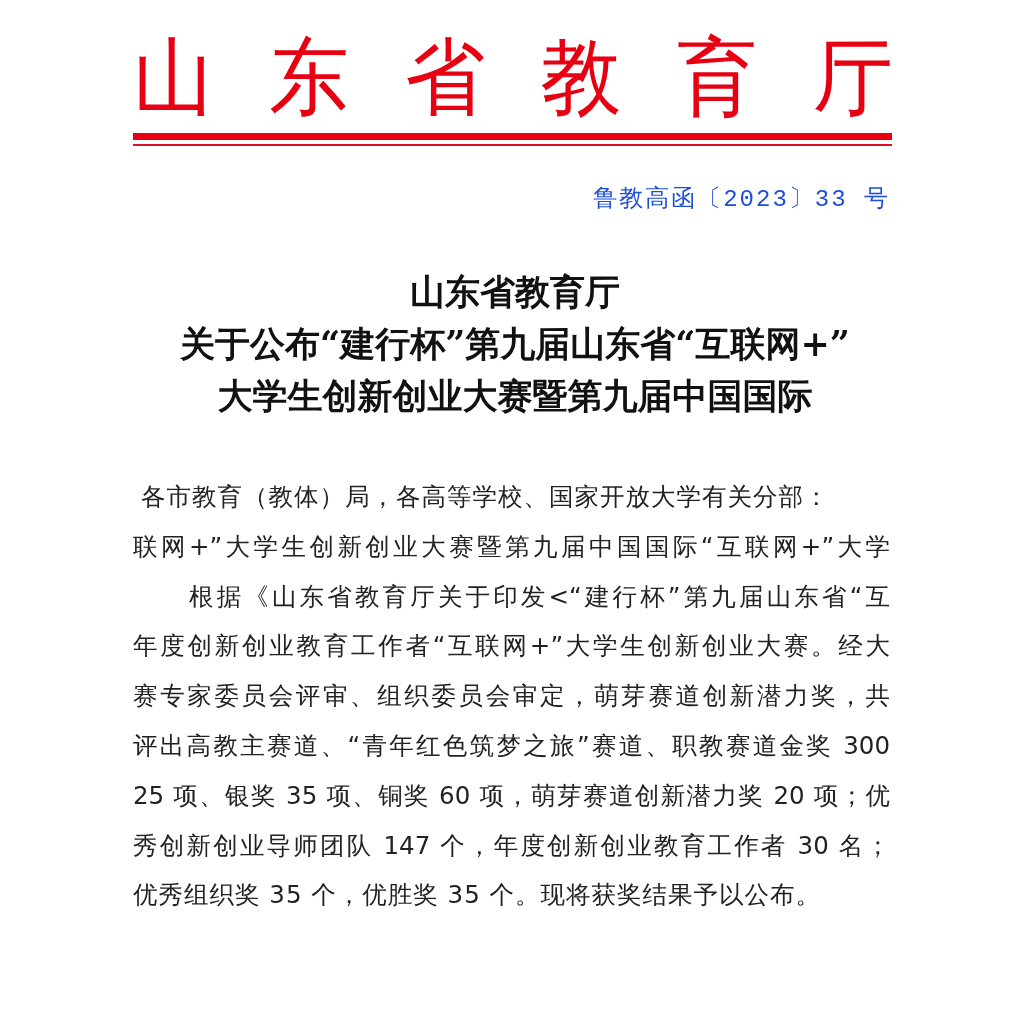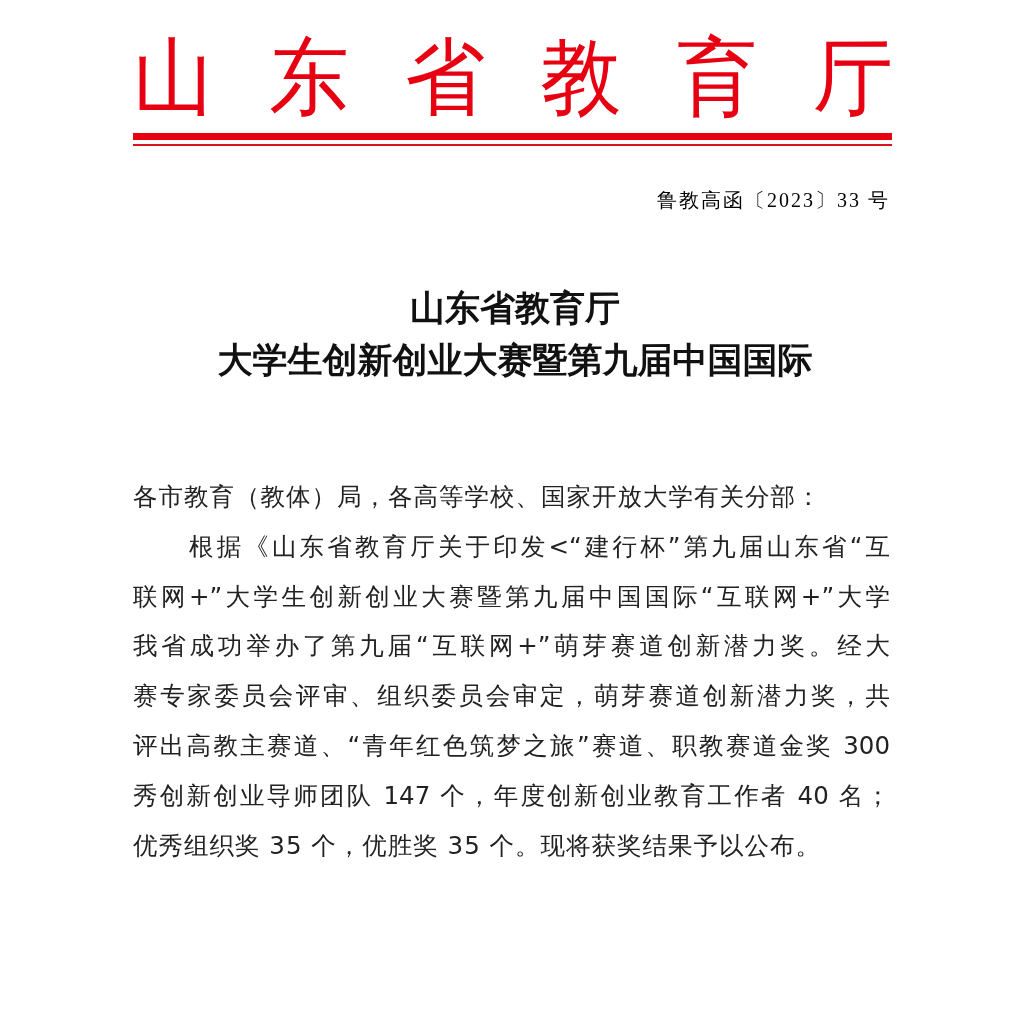--- a/index.html
+++ b/index.html
@@ -46,30 +46,30 @@
     left: 133px;
     top: 144px;
     width: 759px;
     height: 2px;
     background: #d8121e;
   }
   .doc-number {
     position: absolute;
     right: 134px;
     top: 182px;
-    font-size: 20px;
+    font-size: 24px;
     line-height: 36px;
     letter-spacing: 2px;
-    color: #000000;
-    font-family: Liberation Serif, serif;
+    color: #1d4ed8;
+    font-family: Liberation Mono, monospace;
   }
   .title {
     position: absolute;
     left: 120px;
-    top: 282px;
+    top: 266px;
     width: 790px;
     text-align: center;
     font-family: "DejaVu Serif", "Liberation Serif", serif;
     font-weight: bold;
     font-size: 35px;
     line-height: 52px;
     color: #111;
   }
   .title-line {
     display: block;
@@ -82,20 +82,21 @@
     width: 760px;
     font-family: "DejaVu Sans", "Liberation Sans", sans-serif;
     font-size: 24.5px;
     line-height: 49.8px;
     color: #222;
   }
   .salutation {
     display: block;
     white-space: nowrap;
     letter-spacing: 1px;
+    margin-left: 8px;
   }
   .para-line {
     display: block;
     white-space: nowrap;
     text-align: justify;
     text-align-last: justify;
     width: 757px;
   }
   .para-line.first {
     padding-left: 56px;
@@ -118,25 +119,27 @@
   <span class="masthead-char">厅</span>
 </div>
 
 <div class="rule-thick"></div>
 <div class="rule-thin"></div>
 
 <div class="doc-number">鲁教高函〔2023〕33 号</div>
 
 <div class="title">
   <span class="title-line">山东省教育厅</span>
+  <span class="title-line">关于公布“建行杯”第九届山东省“互联网+”</span>
   <span class="title-line">大学生创新创业大赛暨第九届中国国际</span>
 </div>
 
 <div class="body">
   <span class="salutation">各市教育（教体）局，各高等学校、国家开放大学有关分部：</span>
+  <span class="para-line">联网+”大学生创新创业大赛暨第九届中国国际“互联网+”大学</span>
   <span class="para-line first">根据《山东省教育厅关于印发&lt;“建行杯”第九届山东省“互</span>
-  <span class="para-line">联网+”大学生创新创业大赛暨第九届中国国际“互联网+”大学</span>
-  <span class="para-line">我省成功举办了第九届“互联网+”萌芽赛道创新潜力奖。经大</span>
+  <span class="para-line">年度创新创业教育工作者“互联网+”大学生创新创业大赛。经大</span>
   <span class="para-line">赛专家委员会评审、组织委员会审定，萌芽赛道创新潜力奖，共</span>
   <span class="para-line">评出高教主赛道、“青年红色筑梦之旅”赛道、职教赛道金奖 300</span>
-  <span class="para-line">秀创新创业导师团队 147 个，年度创新创业教育工作者 40 名；</span>
+  <span class="para-line">25 项、银奖 35 项、铜奖 60 项，萌芽赛道创新潜力奖 20 项；优</span>
+  <span class="para-line">秀创新创业导师团队 147 个，年度创新创业教育工作者 30 名；</span>
   <span class="para-line last">优秀组织奖 35 个，优胜奖 35 个。现将获奖结果予以公布。</span>
 </div>
 
 </body></html>

